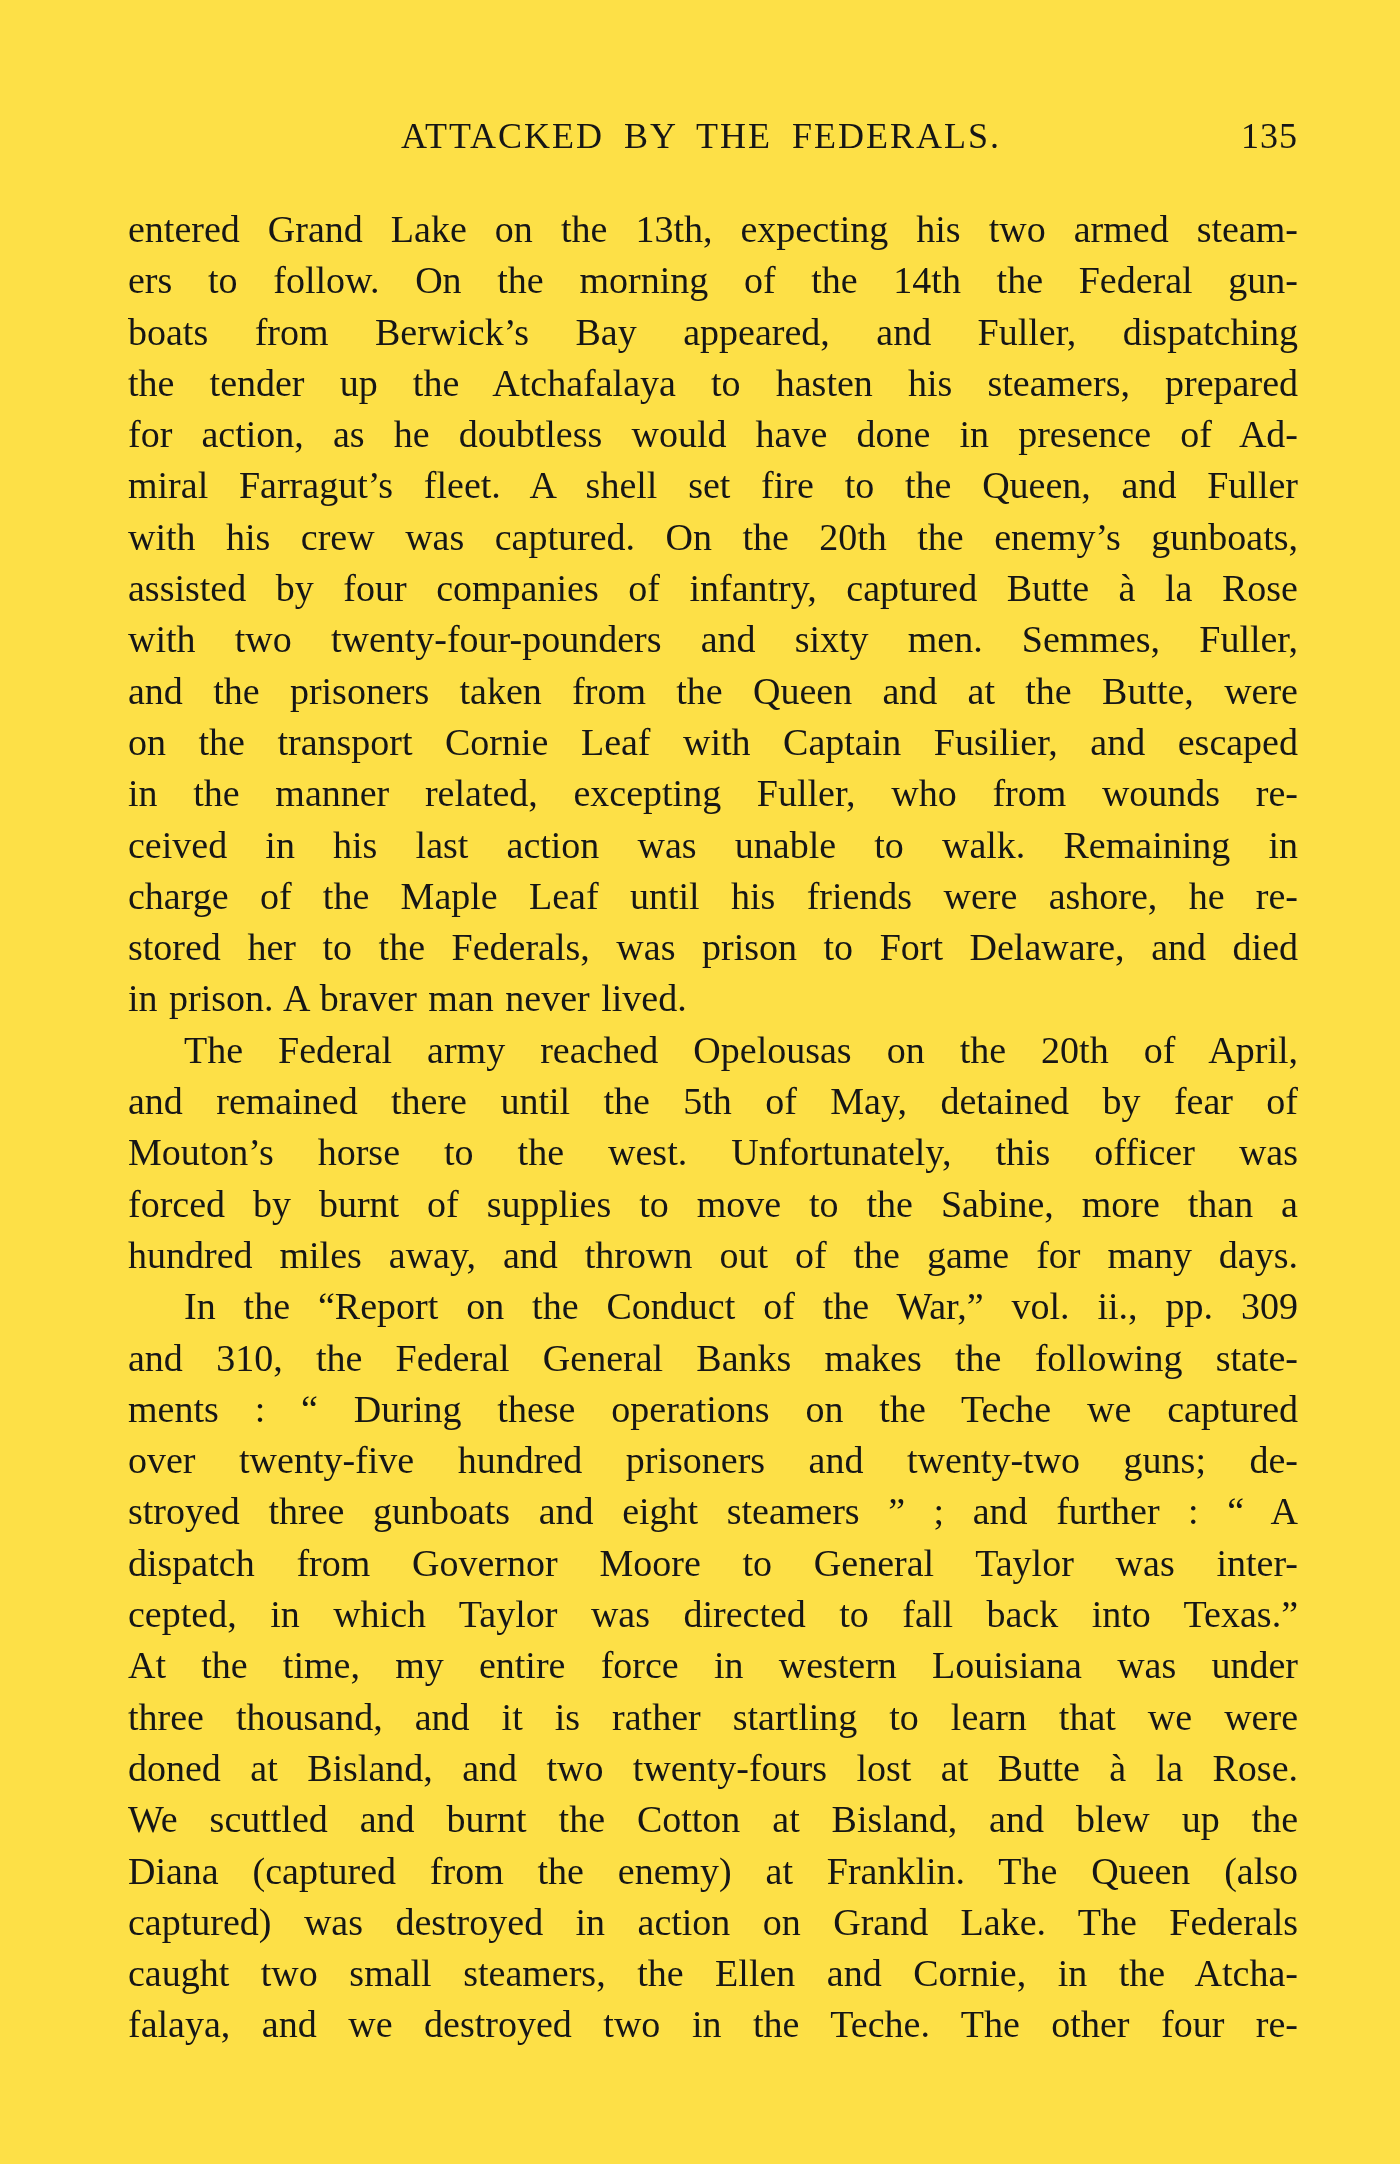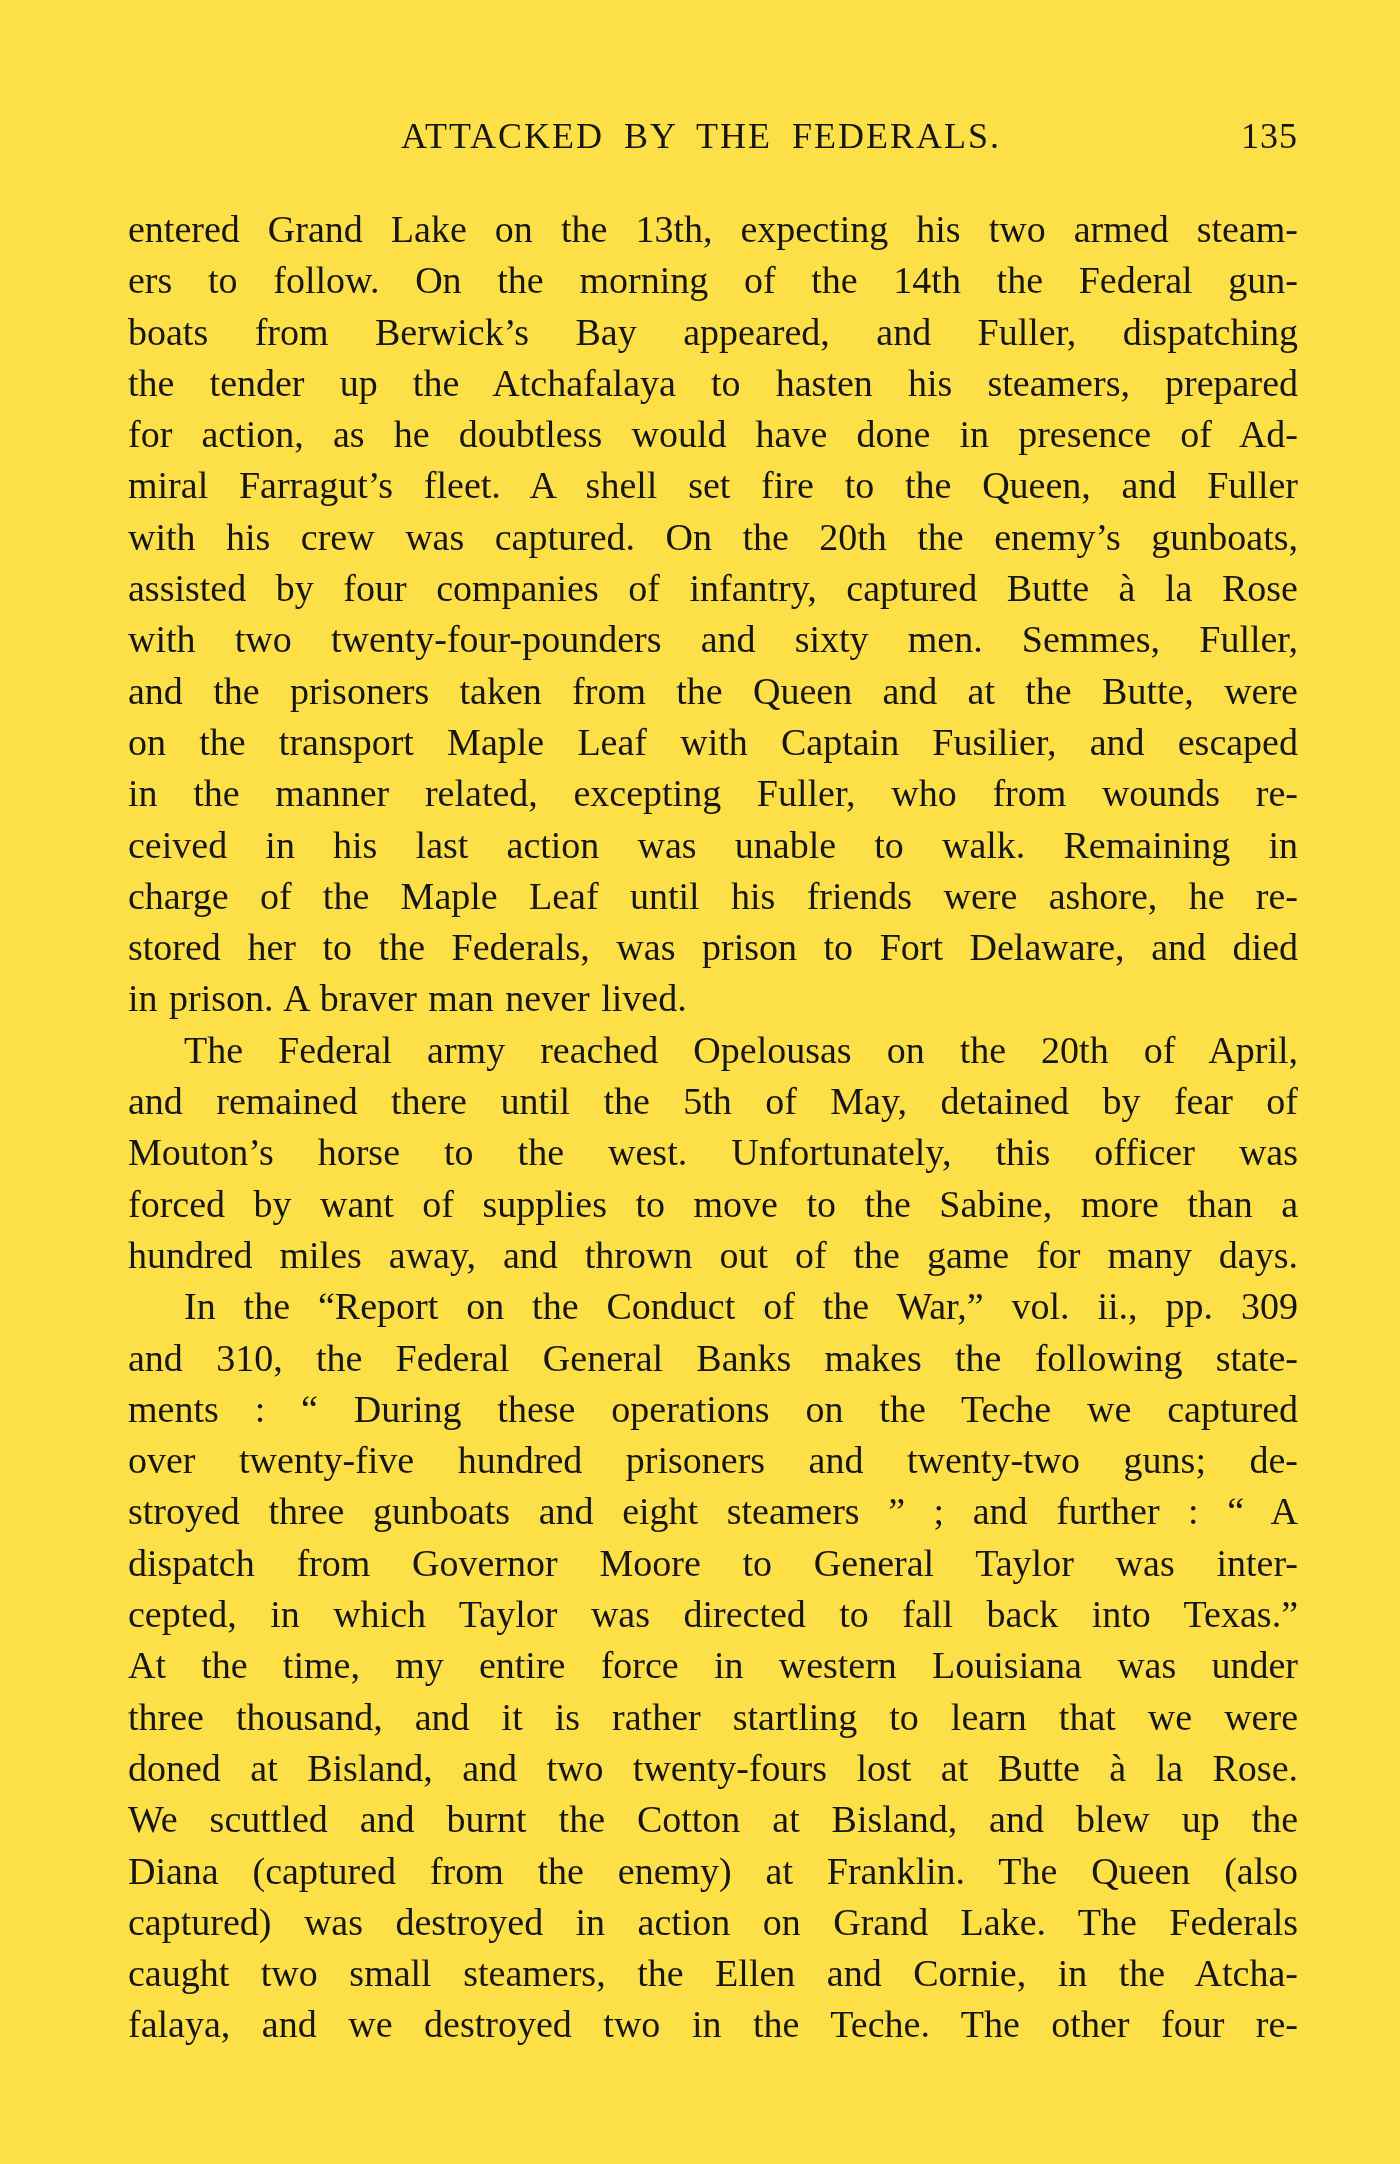--- a/index.html
+++ b/index.html
@@ -76,30 +76,30 @@
       <div class="line">entered Grand Lake on the 13th, expecting his two armed steam-</div>
       <div class="line">ers to follow. On the morning of the 14th the Federal gun-</div>
       <div class="line">boats from Berwick’s Bay appeared, and Fuller, dispatching</div>
       <div class="line">the tender up the Atchafalaya to hasten his steamers, prepared</div>
       <div class="line">for action, as he doubtless would have done in presence of Ad-</div>
       <div class="line">miral Farragut’s fleet. A shell set fire to the Queen, and Fuller</div>
       <div class="line">with his crew was captured. On the 20th the enemy’s gunboats,</div>
       <div class="line">assisted by four companies of infantry, captured Butte à la Rose</div>
       <div class="line">with two twenty-four-pounders and sixty men. Semmes, Fuller,</div>
       <div class="line">and the prisoners taken from the Queen and at the Butte, were</div>
-      <div class="line">on the transport Maple Leaf with Captain Fusilier, and escaped</div>
+      <div class="line">on the transport Cornie Leaf with Captain Fusilier, and escaped</div>
       <div class="line">in the manner related, excepting Fuller, who from wounds re-</div>
       <div class="line">ceived in his last action was unable to walk. Remaining in</div>
       <div class="line">charge of the Maple Leaf until his friends were ashore, he re-</div>
       <div class="line">stored her to the Federals, was prison to Fort Delaware, and died</div>
       <div class="line nojustify">in prison. A braver man never lived.</div>
       <div class="line indent">The Federal army reached Opelousas on the 20th of April,</div>
       <div class="line">and remained there until the 5th of May, detained by fear of</div>
       <div class="line">Mouton’s horse to the west. Unfortunately, this officer was</div>
-      <div class="line">forced by want of supplies to move to the Sabine, more than a</div>
+      <div class="line">forced by burnt of supplies to move to the Sabine, more than a</div>
       <div class="line">hundred miles away, and thrown out of the game for many days.</div>
       <div class="line indent">In the “Report on the Conduct of the War,” vol. ii., pp. 309</div>
       <div class="line">and 310, the Federal General Banks makes the following state-</div>
       <div class="line">ments : “ During these operations on the Teche we captured</div>
       <div class="line">over twenty-five hundred prisoners and twenty-two guns; de-</div>
       <div class="line">stroyed three gunboats and eight steamers ” ; and further : “ A</div>
       <div class="line">dispatch from Governor Moore to General Taylor was inter-</div>
       <div class="line">cepted, in which Taylor was directed to fall back into Texas.”</div>
       <div class="line">At the time, my entire force in western Louisiana was under</div>
       <div class="line">three thousand, and it is rather startling to learn that we were</div>

